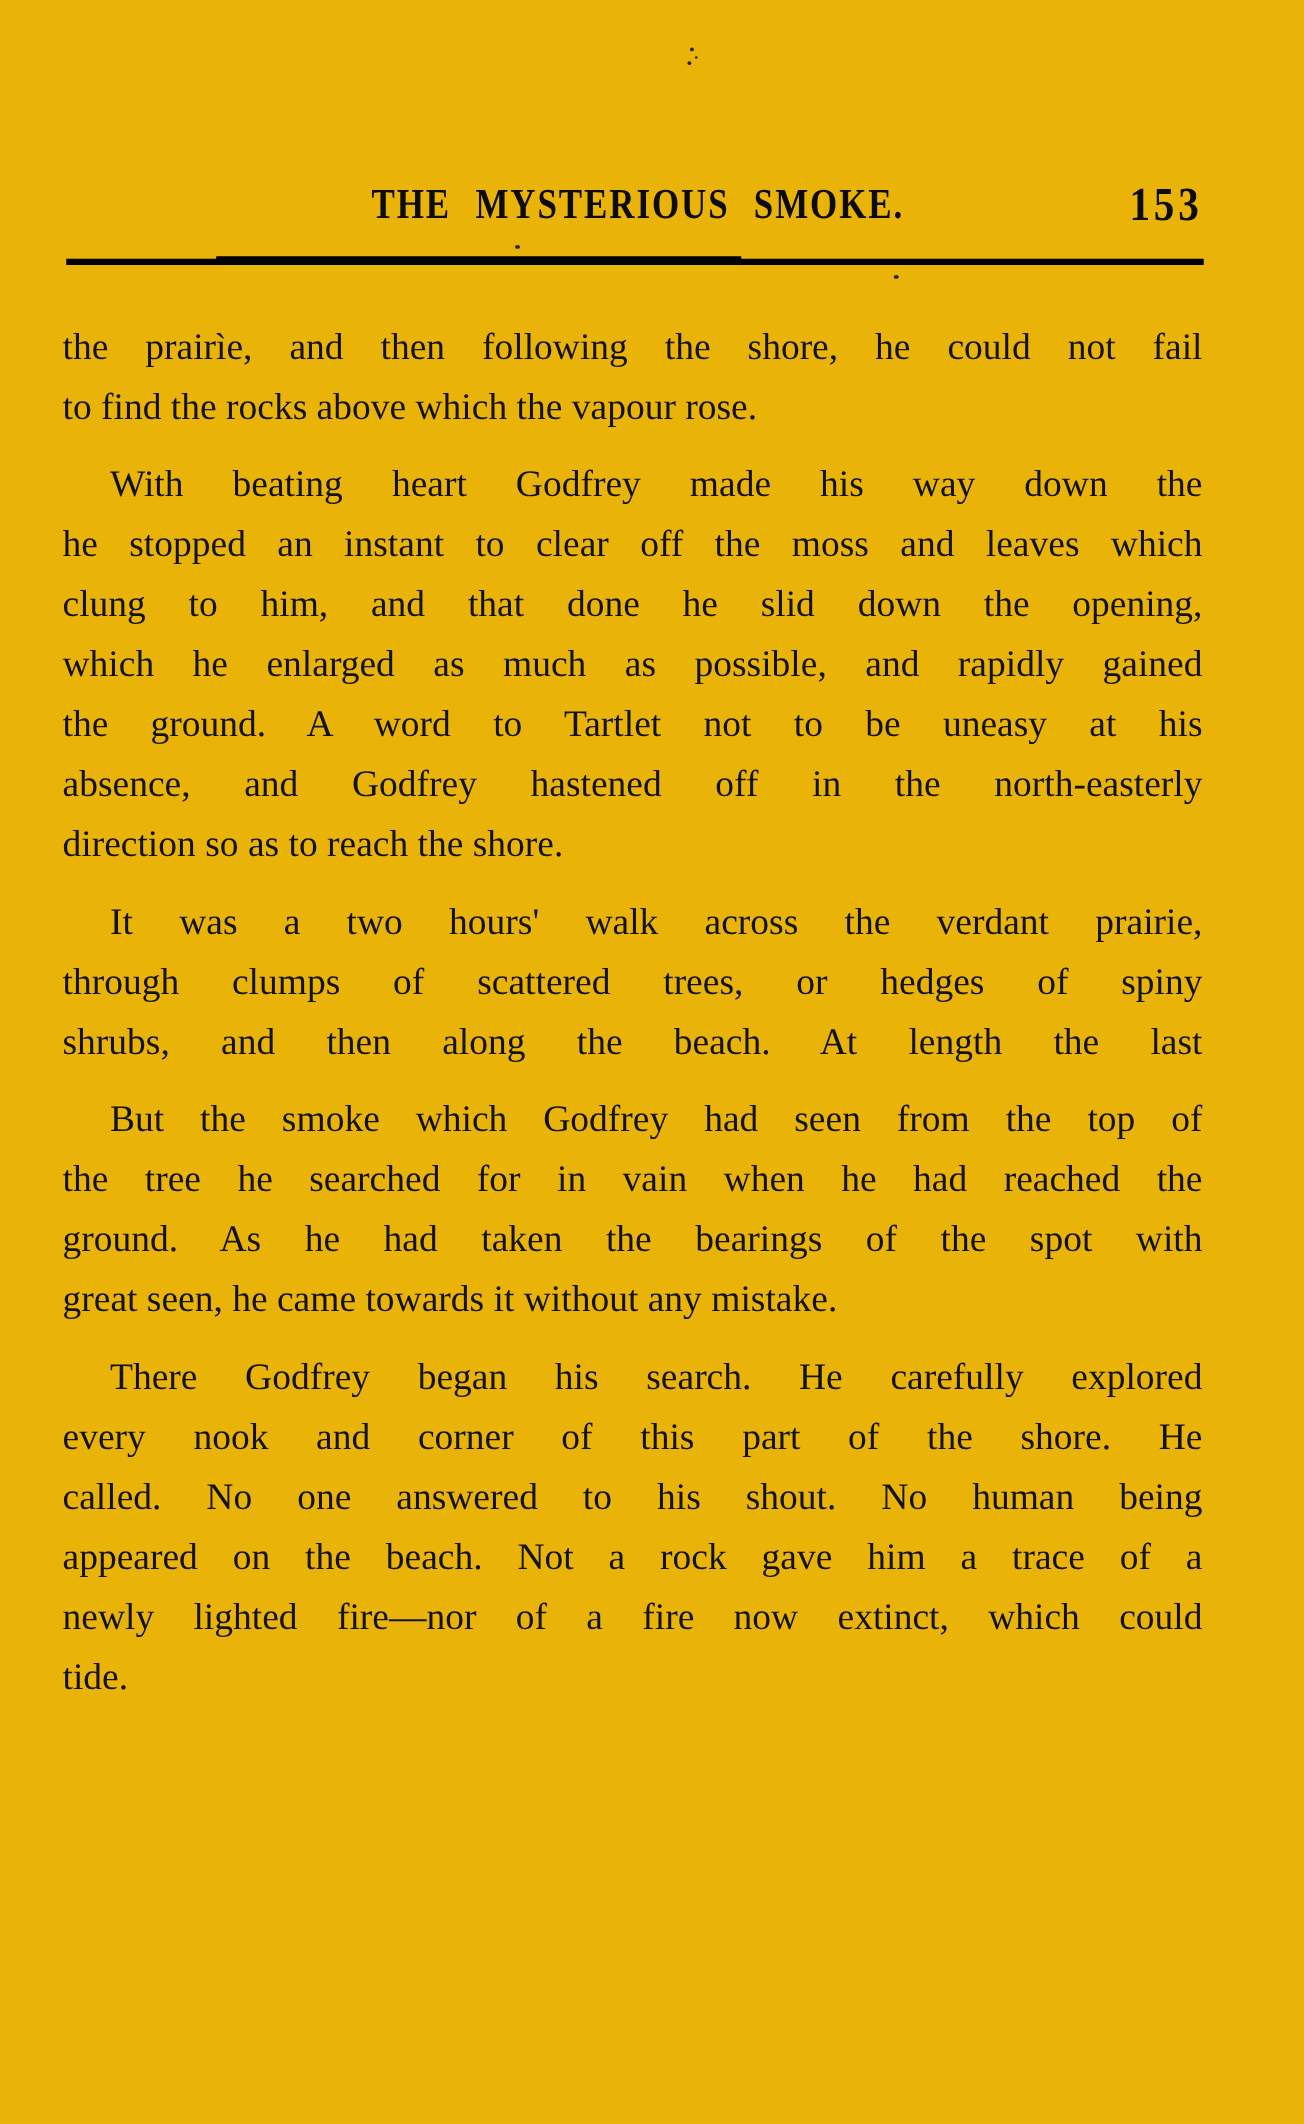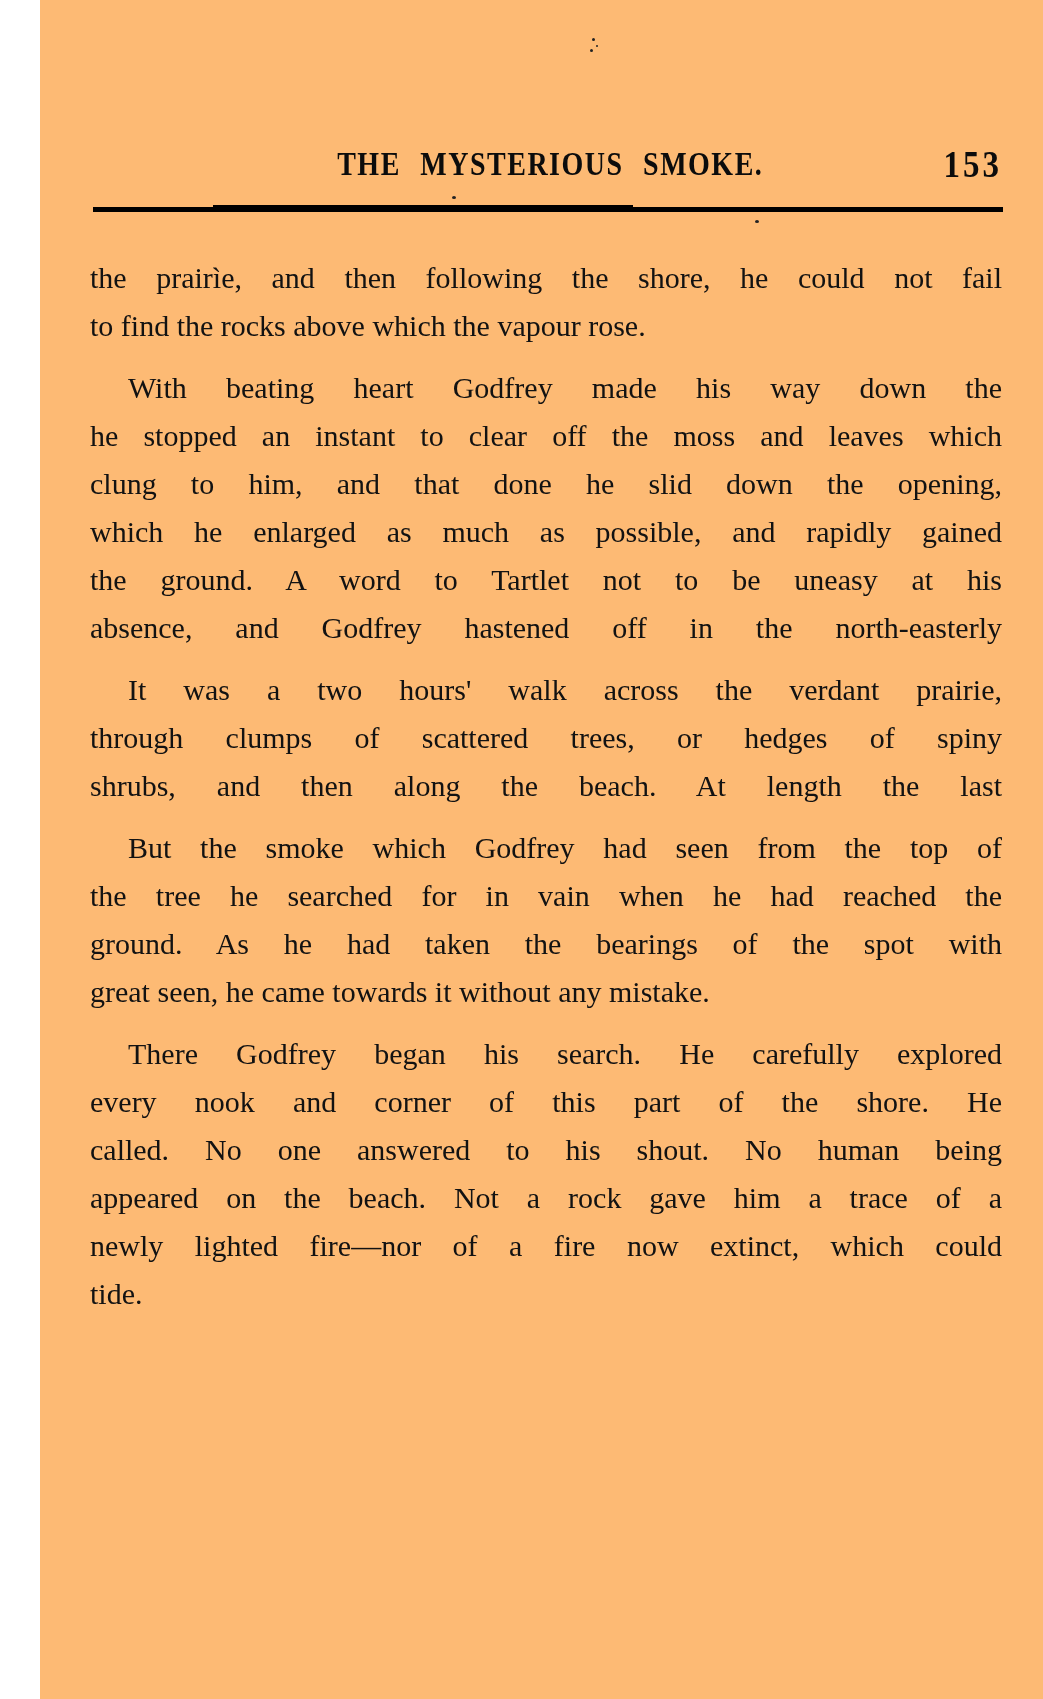--- a/index.html
+++ b/index.html
@@ -3,21 +3,21 @@
 <meta charset="utf-8">
 <style>
   html, body { margin: 0; padding: 0; }
   body {
     width: 1043px; height: 1699px;
     background: #ffffff;
     font-family: "Liberation Serif", "DejaVu Serif", serif;
     position: relative;
     overflow: hidden;
   }
-  .page { position: absolute; inset: 0; background: #fdba74; margin-left: 40px; }
+  .page { position: absolute; inset: 0; background: #eab308; }
 
   
   .running-header {
     position: absolute;
     left: 50px; top: 138px;
     width: 912px; height: 48px;
   }
   .running-title {
     position: absolute;
     left: 50%; bottom: 2px;
@@ -109,20 +109,21 @@
       <div class="line par-end">to find the rocks above which the vapour rose.</div>
     </div>
 
     <div class="para">
       <div class="line first-ind">With beating heart Godfrey made his way down the</div>
       <div class="line">he stopped an instant to clear off the moss and leaves which</div>
       <div class="line">clung to him, and that done he slid down the opening,</div>
       <div class="line">which he enlarged as much as possible, and rapidly gained</div>
       <div class="line">the ground. A word to Tartlet not to be uneasy at his</div>
       <div class="line">absence, and Godfrey hastened off in the north-easterly</div>
+      <div class="line par-end">direction so as to reach the shore.</div>
     </div>
 
     <div class="para">
       <div class="line first-ind">It was a two hours' walk across the verdant prairie,</div>
       <div class="line">through clumps of scattered trees, or hedges of spiny</div>
       <div class="line">shrubs, and then along the beach. At length the last</div>
     </div>
 
     <div class="para">
       <div class="line first-ind">But the smoke which Godfrey had seen from the top of</div>

